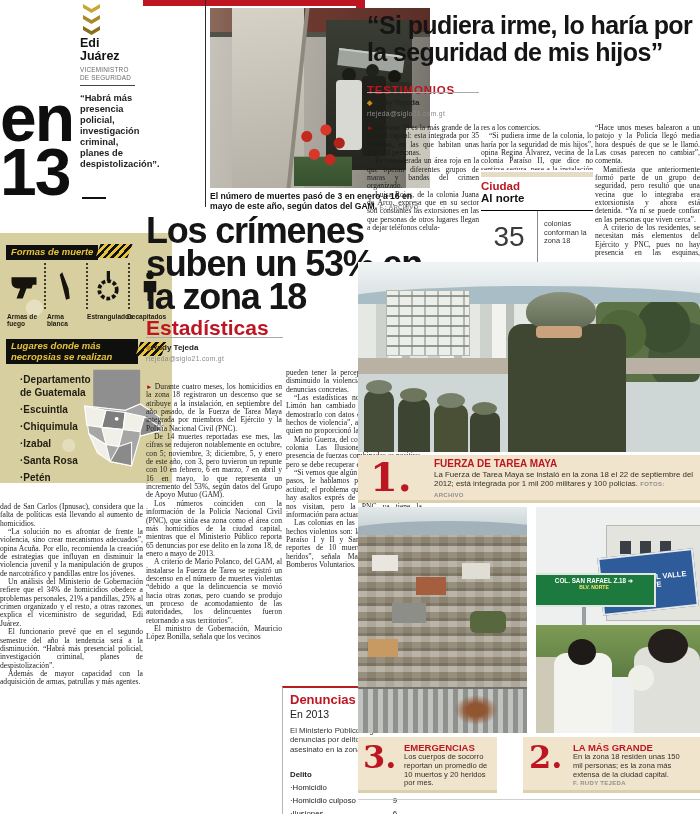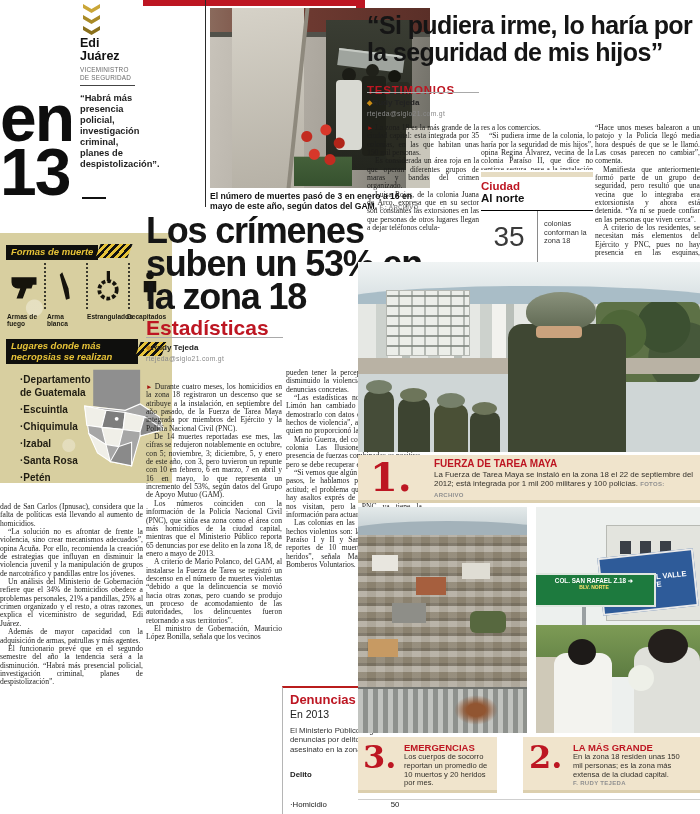--- a/index.html
+++ b/index.html
@@ -40,21 +40,21 @@
   .icell + .icell{border-left:2px dotted #3c3a2e;}
   .ilabel{font-size:6.6px;line-height:7.4px;font-weight:bold;color:#1d1b12;width:40px;padding:2px 1px 0 3px;box-sizing:border-box;}
   .iplace{font-size:10px;line-height:13px;font-weight:bold;color:#201d12;margin-bottom:4px;margin-left:12px;}
   .iplace::before{content:"\00B7 ";}
   
   .denbox{border-top:2px solid #b91c1c;border-left:1px solid #b5b5b5;padding:4px 0 0 7px;box-sizing:border-box;}
   .den-title{color:#bd1622;font-weight:bold;font-size:13px;}
   .den-sub{font-size:10.5px;color:#222;margin-top:1px;}
   .den-intro{font-size:7.8px;line-height:9.3px;color:#333;margin-top:6px;width:120px;}
   .den-hrow{display:flex;font-size:7.8px;font-weight:bold;margin-top:16px;width:128px;}
-  .den-row{display:flex;font-size:7.8px;line-height:9px;margin-top:21px;width:128px;color:#222;}
+  .den-row{display:flex;font-size:7.8px;line-height:9px;margin-top:4px;width:128px;color:#222;}
   .den-c1{width:82px;}
   .den-row .den-c1::before{content:"\00B7 ";}
   .den-c2{width:46px;text-align:center;}
   .ciudad-bar{background:#e6dcc3;height:5px;}
   .ciudad-sec{color:#bd1622;font-weight:bold;font-size:11.5px;line-height:12px;}
   .ciudad-zone{color:#111;font-weight:bold;font-size:11.5px;line-height:12px;}
   .statbox{border-top:1px solid #000;display:flex;}
   .statnum{width:56px;text-align:center;font-size:28px;color:#3a3a3a;padding-top:10px;}
   .statdiv{width:1px;background:#8a8a8a;height:56px;}
   .statlabel{font-size:7.4px;line-height:8.6px;color:#333;padding:9px 0 0 6px;width:48px;}
@@ -145,22 +145,22 @@
       <polygon points="42,74 54,70 54,92 34,88" fill="#8a8a8a" stroke="#fff" stroke-width="1"></polygon>
       <polygon points="14,62 30,72 34,88 22,80" fill="#f0efe8" stroke="#fff" stroke-width="1"></polygon>
       <circle cx="40" cy="48" r="1.8" fill="#ffffff"></circle>
     </svg>
   </div>
 
   <div class="abs bodycol" style="left:0;top:503px;width:143px;height:308px;">
     <p>dad de San Carlos (Ipnusac), considera que la falta de políticas está llevando al aumento de homicidios.</p>
     <p>“La solución no es afrontar de frente la violencia, sino crear mecanismos adecuados”, opina Acuña. Por ello, recomienda la creación de estrategias que influyan en disminuir la violencia juvenil y la manipulación de grupos de narcotráfico y pandillas entre los jóvenes.</p>
     <p>Un análisis del Ministerio de Gobernación refiere que el 34% de homicidios obedece a problemas personales, 21% a pandillas, 25% al crimen organizado y el resto, a otras razones, explica el viceministro de seguridad, Edi Juárez.</p>
+    <p>El funcionario prevé que en el segundo semestre del año la tendencia será a la disminución. “Habrá más presencial policial, investigación criminal, planes de despistolización”.</p>
     <p>Además de mayor capacidad con la adquisición de armas, patrullas y más agentes.</p>
-    <p>El funcionario prevé que en el segundo semestre del año la tendencia será a la disminución. “Habrá más presencial policial, investigación criminal, planes de despistolización”.</p>
   </div>
 
   <div class="abs" style="left:143px;top:0;width:222px;height:6px;background:#bd1622;"></div>
   <div class="abs" style="left:356px;top:0;width:9px;height:16px;background:#bd1622;"></div>
   <div class="abs" style="left:205px;top:0;width:1px;height:207px;background:#2a2a2a;"></div>
 
   <div class="abs photo" style="left:210px;top:8px;width:220px;height:180px;background:linear-gradient(100deg,#c9c4bb,#a8a39a 55%,#6b6a62);">
     <div class="abs" style="left:0;top:0;width:220px;height:24px;background:linear-gradient(90deg,#8a6a5c,#6e3a31 40%,#5a2f28);"></div>
     <div class="abs" style="left:0;top:24px;width:220px;height:5px;background:#51514a;"></div>
     <div class="abs" style="left:22px;top:0;width:72px;height:180px;background:linear-gradient(170deg,#d6d2c8,#b5b0a5);"></div>

